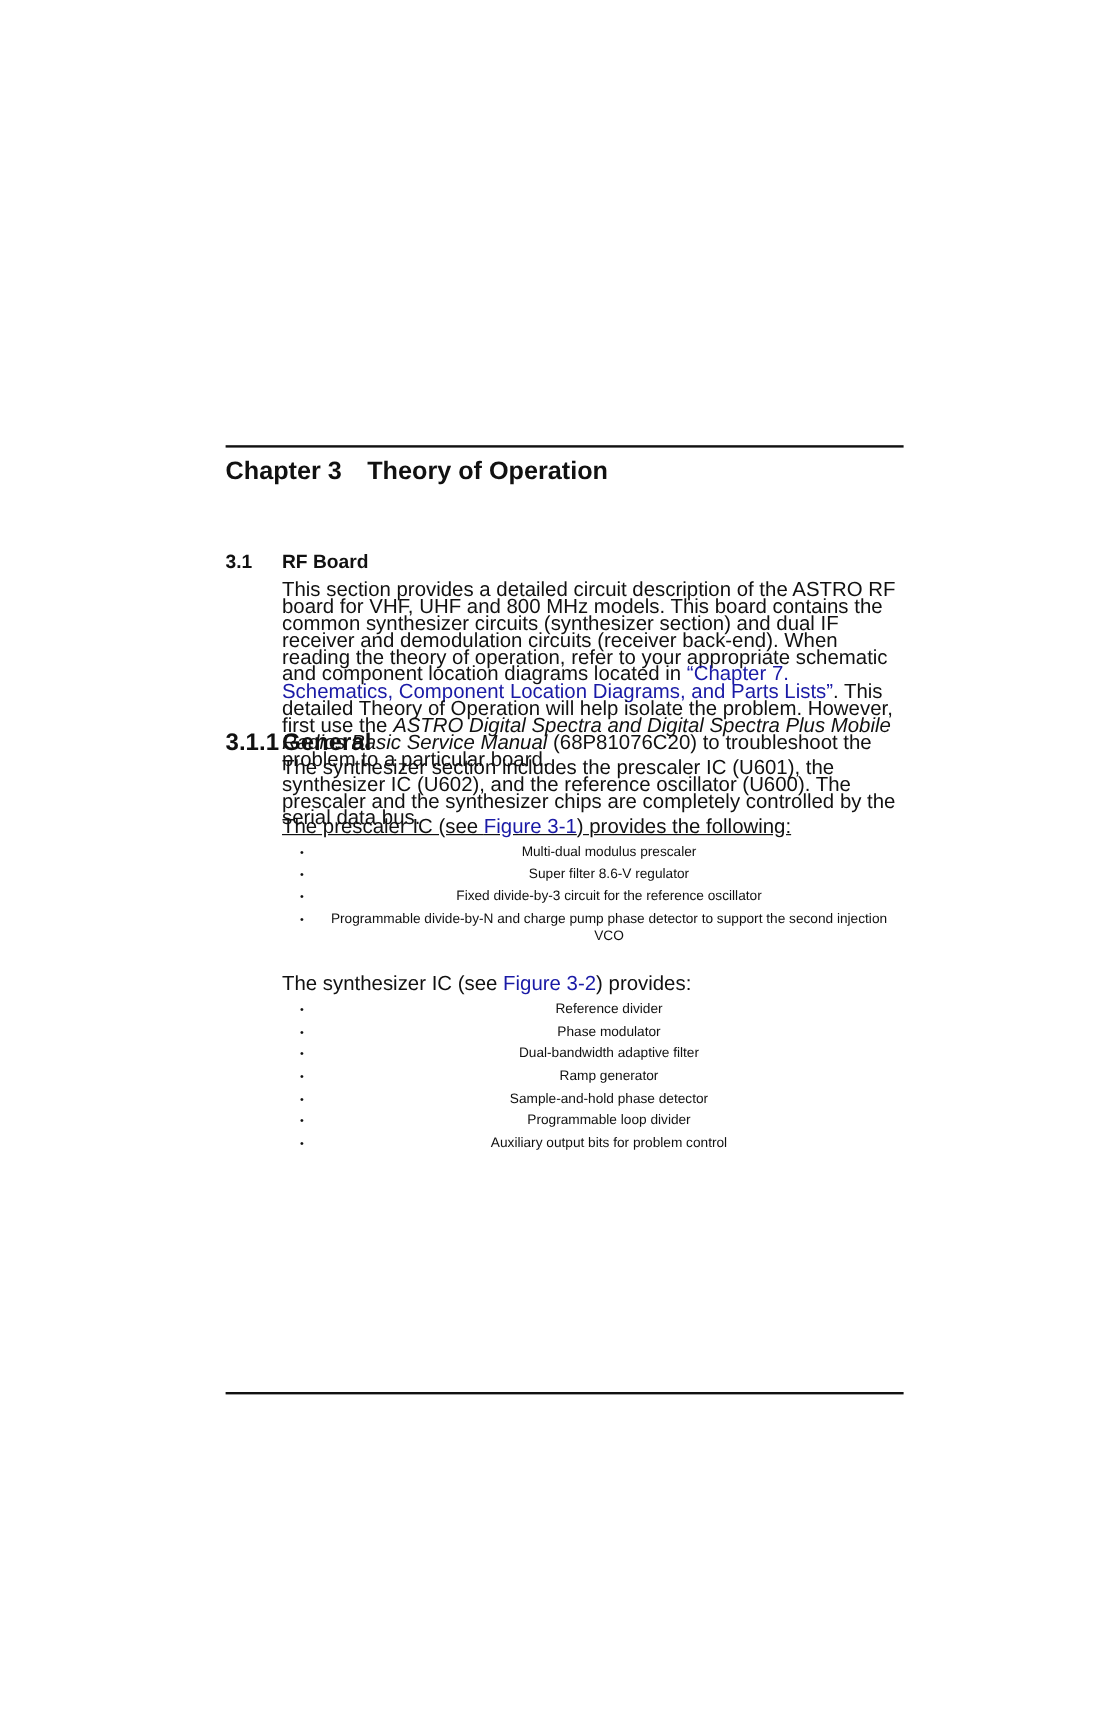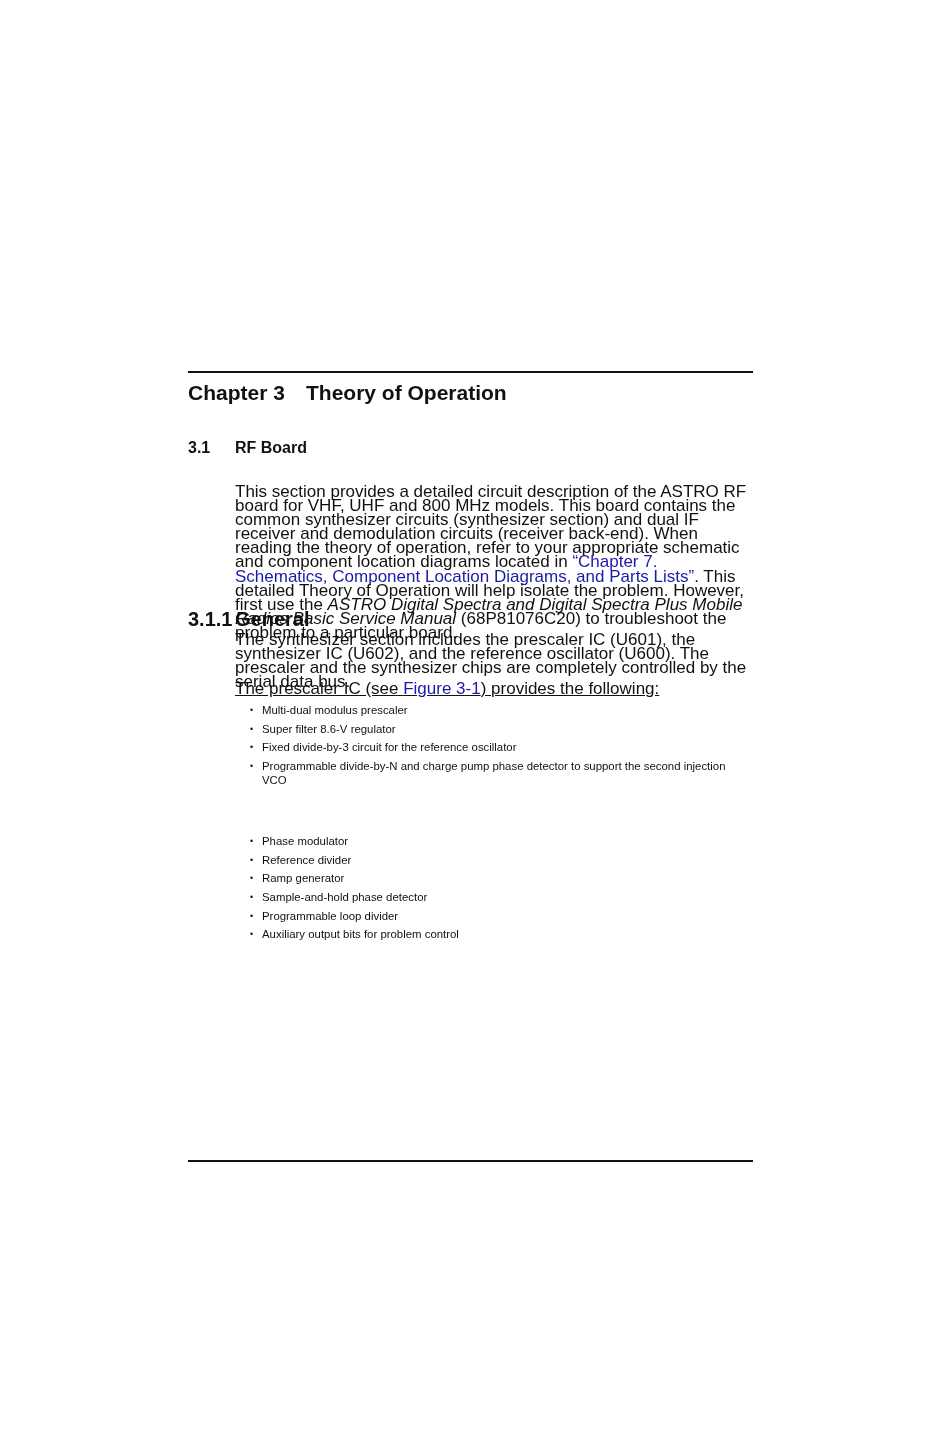--- a/index.html
+++ b/index.html
@@ -5,30 +5,30 @@
   html, body { margin: 0; padding: 0; background: #ffffff; }
   body { width: 926px; height: 1431px; position: relative; font-family: "Liberation Sans", sans-serif; color: #111; }
   .page { position: absolute; left: 0; top: 0; width: 926px; height: 1178px; margin-top: 36px; }
   .rule { position: absolute; left: 188px; width: 565px; height: 2px; background: #111; }
   .rule.top { top: 335px; }
   .rule.bottom { top: 1124px; }
   .chapter-title { position: absolute; left: 188px; top: 345px; font-size: 21px; font-weight: bold; color: #111; white-space: nowrap; }
   .chapter-title .num { display: inline-block; width: 118px; }
   .h2 { position: absolute; left: 188px; font-weight: bold; color: #111; white-space: nowrap; }
   .h2 .num { display: inline-block; width: 47px; }
-  .sec31 { top: 403px; font-size: 16px; }
+  .sec31 { top: 424px; font-size: 16px; }
   .sec311 { top: 572px; font-size: 20px; }
   .body { position: absolute; left: 235px; width: 518px; font-size: 17px; line-height: 14.1px; color: #111; }
   .p1 { top: 449px; }
   .p2 { top: 597px; }
   .p3 { top: 646px; text-decoration: underline; }
   .p4 { top: 777px; }
   .link { color: #1a1aa6; text-decoration: none; cursor: pointer; }
   .bullets { position: absolute; left: 250px; width: 503px; margin: 0; padding: 0; list-style: none; font-size: 11.4px; line-height: 14.1px; }
-  .bullets li { position: relative; padding-left: 12px; margin-bottom: 4.6px; }
+  .bullets li { position: relative; padding-left: 12px; margin-bottom: 4.6px; text-align: center; }
   .bullets li::before { content: "\2022"; position: absolute; left: 0; top: 0; font-size: 9px; }
   .b1 { top: 667px; }
   .b2 { top: 798px; }
 </style>
 </head>
 <body>
 
 <div class="page">
   <div class="rule top"></div>
 
@@ -54,24 +54,28 @@
     <span>The prescaler IC (see </span><a class="link">Figure 3-1</a><span>) provides the following:</span>
   </p>
 
   <ul class="bullets b1">
     <li>Multi-dual modulus prescaler</li>
     <li>Super filter 8.6-V regulator</li>
     <li>Fixed divide-by-3 circuit for the reference oscillator</li>
     <li>Programmable divide-by-N and charge pump phase detector to support the second injection VCO</li>
   </ul>
 
+  <p class="body p4" style="margin:0;">
+    <span>The synthesizer IC (see </span><a class="link">Figure 3-2</a><span>) provides:</span>
+  </p>
 
   <ul class="bullets b2">
+    <li>Reference divider</li>
     <li>Phase modulator</li>
-    <li>Reference divider</li>
+    <li>Dual-bandwidth adaptive filter</li>
     <li>Ramp generator</li>
     <li>Sample-and-hold phase detector</li>
     <li>Programmable loop divider</li>
     <li>Auxiliary output bits for problem control</li>
   </ul>
 
   <div class="rule bottom"></div>
 </div>
 
 </body></html>

